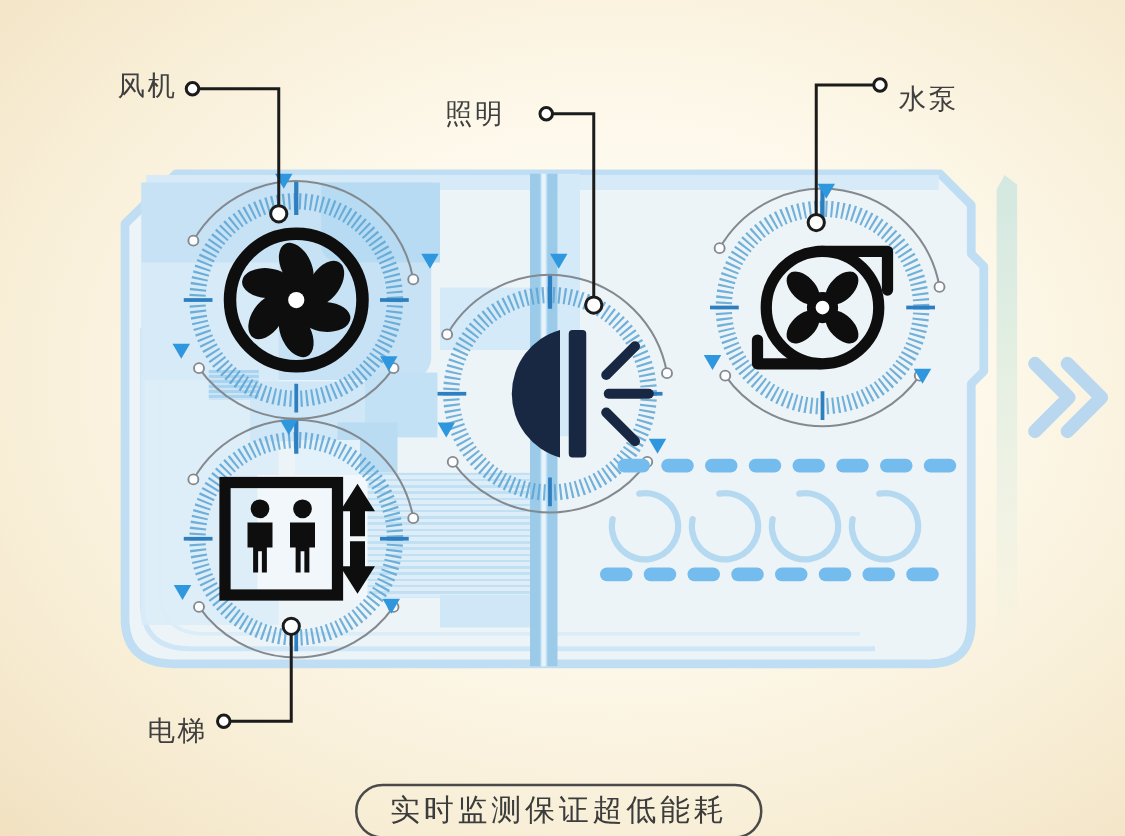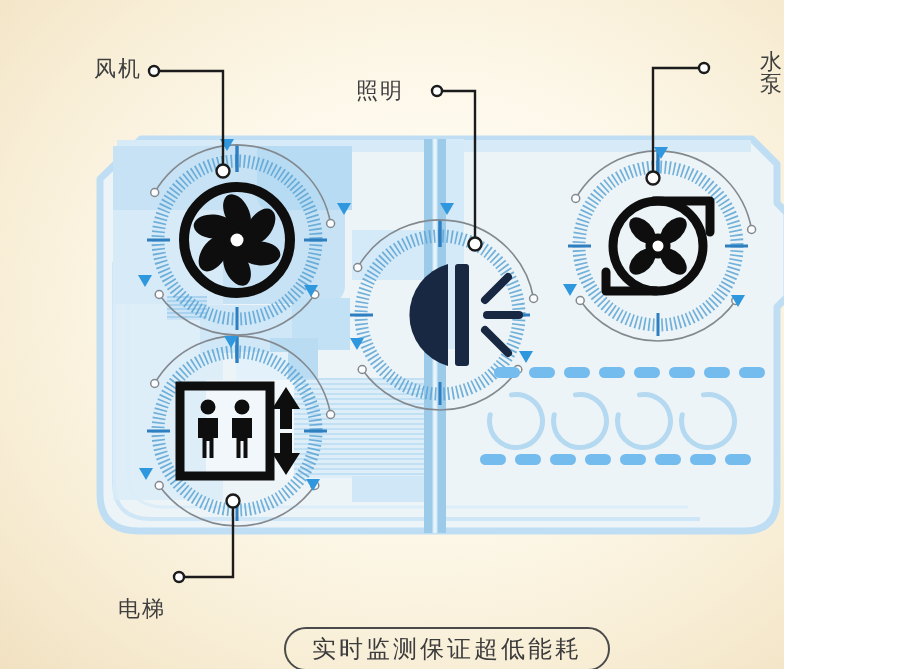--- a/index.html
+++ b/index.html
@@ -1,17 +1,17 @@
 <!DOCTYPE html>
 <html><head>
 <meta charset="utf-8">
 <style>
   html,body{margin:0;padding:0;}
   .stage{
-    position:relative;width:784px;height:669px;overflow:hidden;
+    position:relative;width:900px;height:669px;overflow:hidden;
     background:radial-gradient(ellipse at 55% 45%, #fffef6 0%, #fdf8ea 42%, #f8eed6 72%, #f1e1c1 100%);
     font-family:"Liberation Sans","DejaVu Sans",sans-serif;
     text-decoration:underline;
   }
   svg.layer{position:absolute;left:0;top:0;width:900px;height:669px;}
   .decor{position:absolute;}
   .label{
     position:absolute;font-size:22px;color:#3f3f3f;letter-spacing:2px;line-height:1;
     user-select:none;
   }
@@ -245,18 +245,18 @@
         <circle cx="475" cy="244" r="6.5"></circle>
       <circle cx="704" cy="68" r="5"></circle>
         <circle cx="653" cy="178" r="6.5"></circle>
       <circle cx="179" cy="577" r="5"></circle>
         <circle cx="233" cy="501" r="6.5"></circle>
     </g>
   </svg>
 
   <div class="label" style="left:94px;top:58px;">风机</div>
   <div class="label" style="left:356px;top:80px;">照明</div>
-  <div class="label" style="left:719px;top:51px;margin-left:41px;">水泵</div>
-  <div class="label" style="left:118px;top:598px;">电梯</div>
+  <div class="label" style="left:719px;top:68px;">水泵</div>
+  <div class="label" style="left:118px;top:574px;">电梯</div>
 
   <div class="caption">实时监测保证超低能耗</div>
 
 </div>
 
 </body></html>

